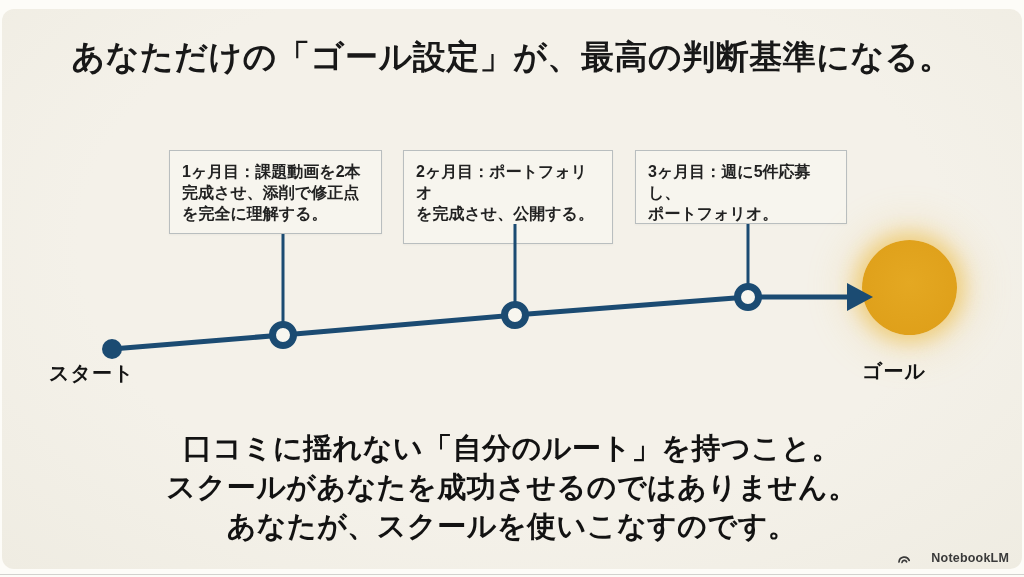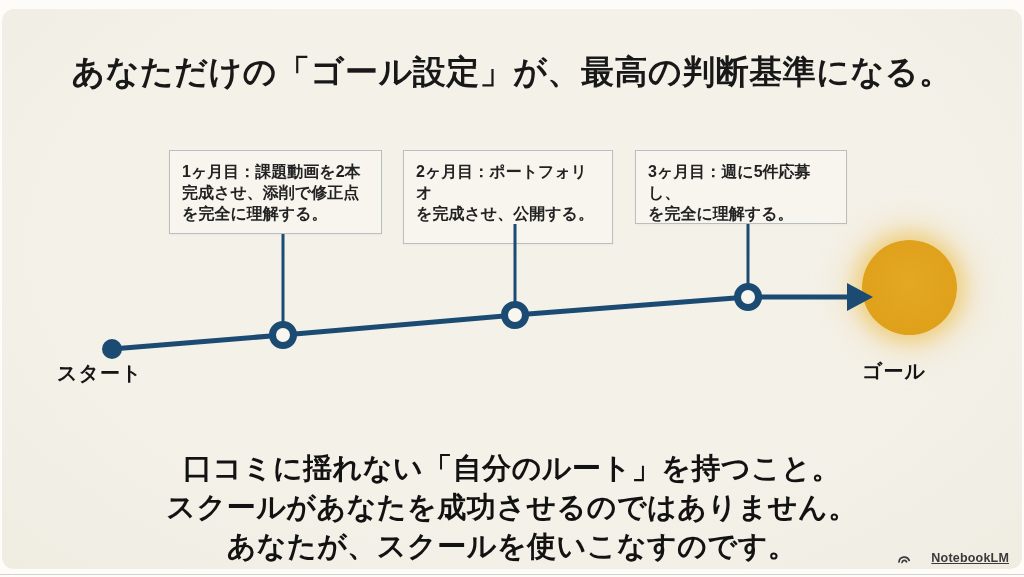--- a/index.html
+++ b/index.html
@@ -31,21 +31,21 @@
     right: 0;
     bottom: 2px;
     height: 1px;
     background: #D2D2CE;
   }
   .title {
     position: absolute;
     left: 0;
     right: 0;
     top: 26px;
-    margin: 15px;
+    margin: 0;
     text-align: center;
     font-size: 33px;
     font-weight: 800;
     letter-spacing: 0.5px;
     color: #181818;
   }
   .multiline { white-space: pre-line; }
   .callout {
     position: absolute;
     box-sizing: border-box;
@@ -79,43 +79,42 @@
     background: radial-gradient(circle at 50% 45%, #E4A822 0%, #DFA01A 75%);
     box-shadow: 0 0 18px 8px rgba(236,179,45,0.45), 0 0 38px 18px rgba(242,196,90,0.22);
   }
   .node-label {
     position: absolute;
     font-size: 20px;
     font-weight: 800;
     color: #141414;
     letter-spacing: 1px;
   }
-  .start-label { left: 55px; top: 351px; }
+  .start-label { left: 47px; top: 351px; }
   .goal-label  { left: 860px; top: 349px; width: 95px; text-align: left; }
   .footer {
     position: absolute;
     left: 0;
     right: 0;
-    top: 440px;
+    top: 420px;
     text-align: center;
     font-size: 29px;
     font-weight: 800;
     line-height: 39px;
     color: #121212;
     letter-spacing: 0.5px;
   }
   .watermark {
     position: absolute;
     right: 13px;
     bottom: 4px;
     display: flex;
     align-items: flex-end;
     gap: 20px;
     color: #3A3A3A;
-    text-decoration: underline;
   }
   .watermark-text {
     font-size: 12.5px;
     font-weight: 700;
     letter-spacing: 0.2px;
   }
 </style>
 </head>
 <body>
 
@@ -128,21 +127,21 @@
       <div class="multiline">1ヶ月目：課題動画を2本
 完成させ、添削で修正点
 を完全に理解する。</div>
     </div>
     <div class="callout callout-2">
       <div class="multiline">2ヶ月目：ポートフォリオ
 を完成させ、公開する。</div>
     </div>
     <div class="callout callout-3">
       <div class="multiline">3ヶ月目：週に5件応募し、
-を完全に理解する。</div>
+ポートフォリオ。</div>
     </div>
 
     <div class="goal-circle"></div>
 
     <svg class="timeline-svg" viewBox="0 0 1024 577">
 
       <line x1="281" y1="225" x2="281" y2="326" stroke="#1B4B72" stroke-width="3"></line>
       <line x1="513" y1="215" x2="513" y2="306" stroke="#1B4B72" stroke-width="3"></line>
       <line x1="746" y1="215" x2="746" y2="288" stroke="#1B4B72" stroke-width="3"></line>
 

